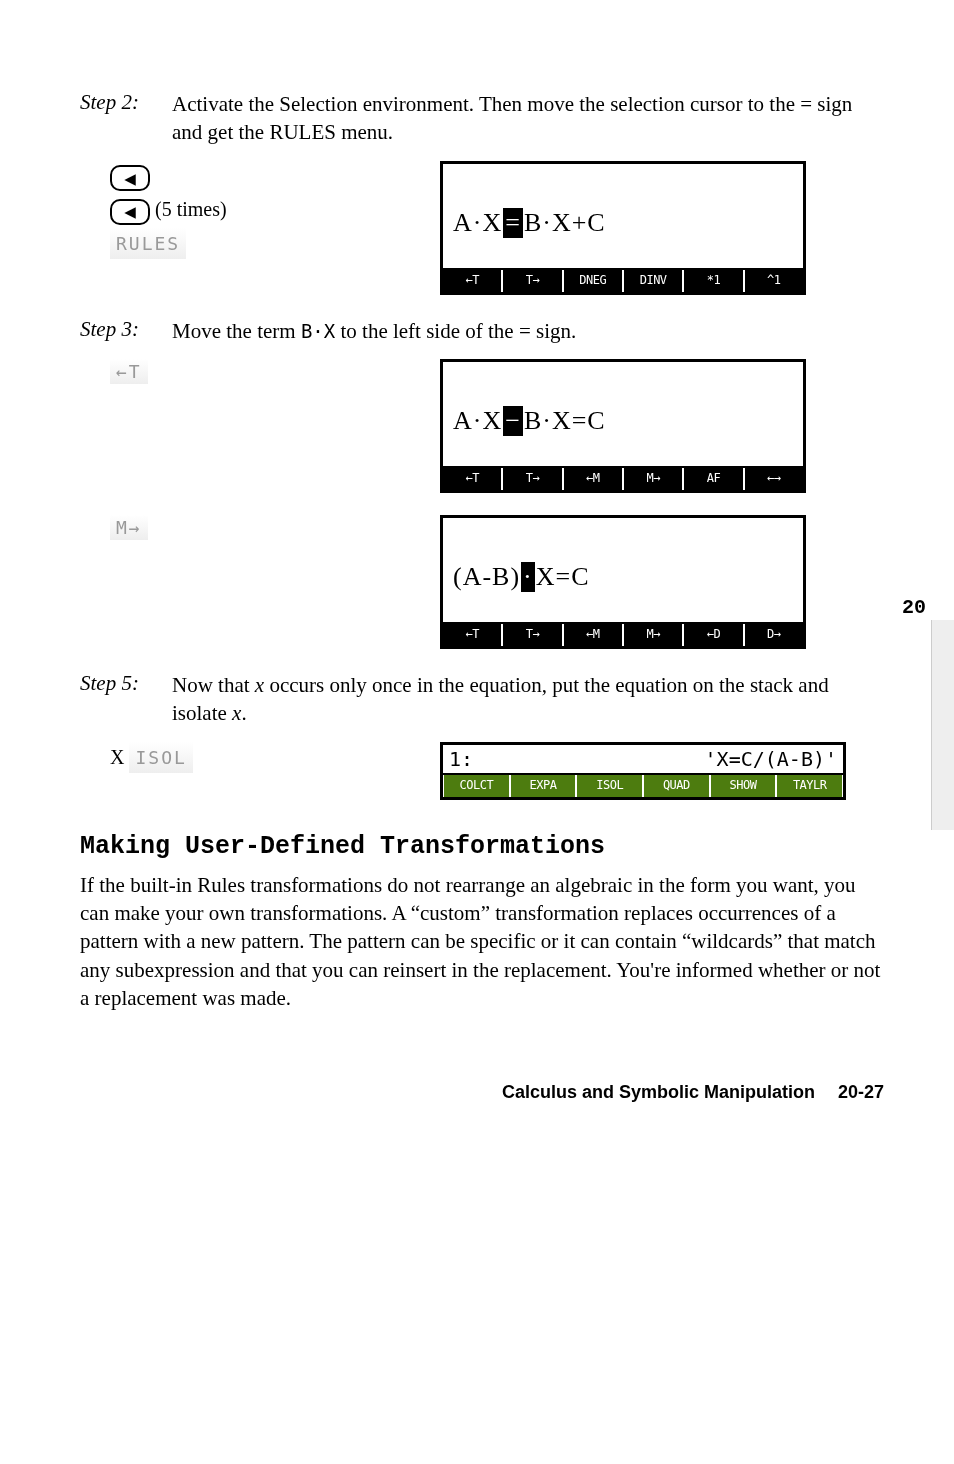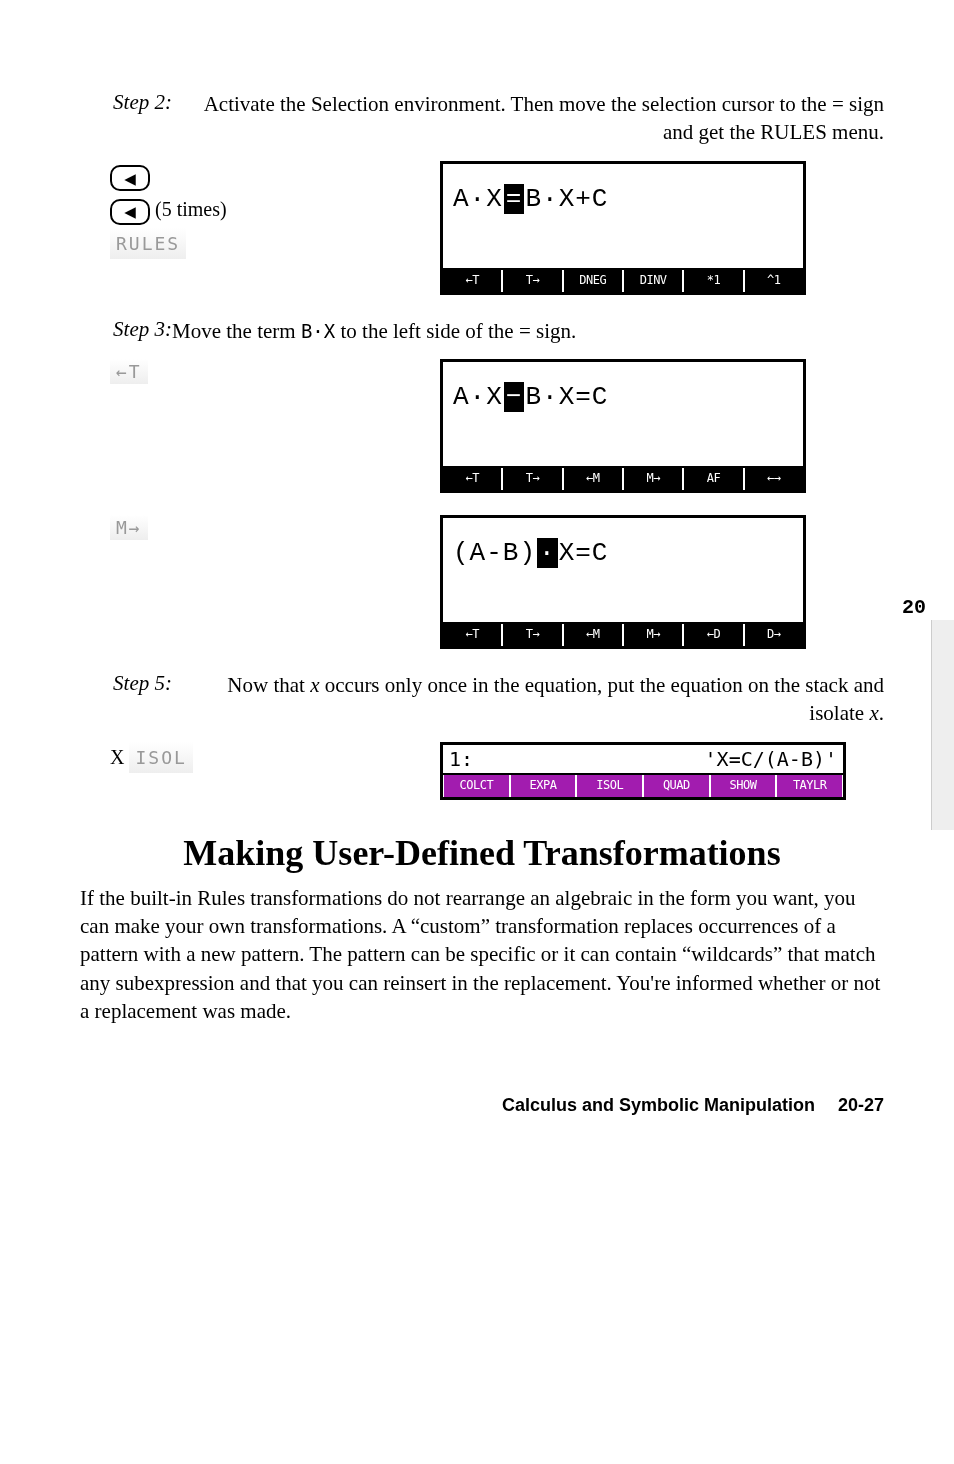--- a/index.html
+++ b/index.html
@@ -14,21 +14,20 @@
     padding: 90px 70px 40px 80px;
     position: relative;
   }
   .step-block {
     margin-bottom: 22px;
   }
   .step-head {
     display: flex;
     align-items: flex-start;
     margin-bottom: 14px;
-    text-align: right;
   }
   .step-label {
     font-style: italic;
     width: 92px;
     flex: 0 0 92px;
     font-size: 21px;
   }
   .step-text {
     font-size: 21px;
     line-height: 1.35;
@@ -73,25 +72,25 @@
     color: #fff;
   }
   .calc-screen {
     border: 3px solid #000;
     width: 360px;
     background: #fff;
   }
   .calc-body {
     padding: 10px 3px 6px 10px;
     min-height: 88px;
-    font-family: Liberation Mono, monospace;
+    font-family: Liberation Serif, serif;
     font-size: 26px;
     letter-spacing: 1px;
     display: flex;
-    align-items: flex-start;
+    align-items: center;
   }
   .calc-body .formula {
     padding-top: 10px;
   }
   .calc-menu {
     display: flex;
     background: #000;
     height: 22px;
     border-top: 2px solid #000;
   }
@@ -106,21 +105,21 @@
     letter-spacing: -0.5px;
     white-space: nowrap;
     overflow: hidden;
   }
   .calc-menu .mitem:last-child { border-right: none; }
   .calc-menu.light {
     background: #fff;
     border-top: 2px solid #000;
   }
   .calc-menu.light .mitem {
-    background: #a21caf;
+    background: #4d7c0f;
     margin: 0 1px;
     border: none;
   }
   .thin-screen {
     border: 3px solid #000;
     width: 400px;
     background: #fff;
   }
   .thin-body {
     font-family: monospace;
@@ -141,25 +140,24 @@
   }
   .side-num {
     position: absolute;
     right: 28px;
     top: 596px;
     font-family: Liberation Mono, monospace;
     font-weight: bold;
     font-size: 20px;
   }
   h2.section {
-    font-family: Liberation Serif, serif;
+    font-family: Liberation Mono, monospace;
     font-weight: bold;
-    font-size: 36px;
+    font-size: 25px;
     margin: 32px 0 10px 0;
-    text-align: center;
   }
   .body-para {
     font-size: 21px;
     line-height: 1.35;
     margin: 0 0 4px 0;
   }
   .footer {
     text-align: right;
     font-family: Helvetica, Arial, sans-serif;
     font-weight: bold;

